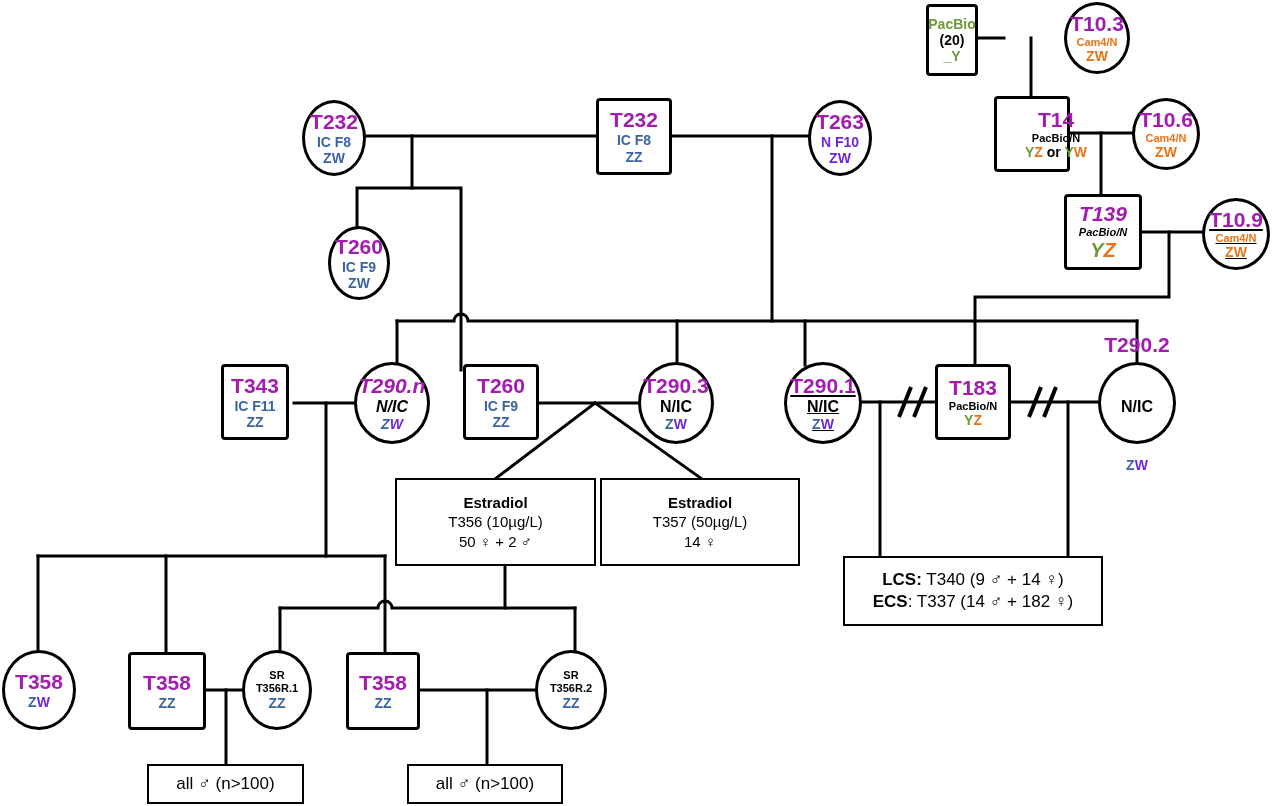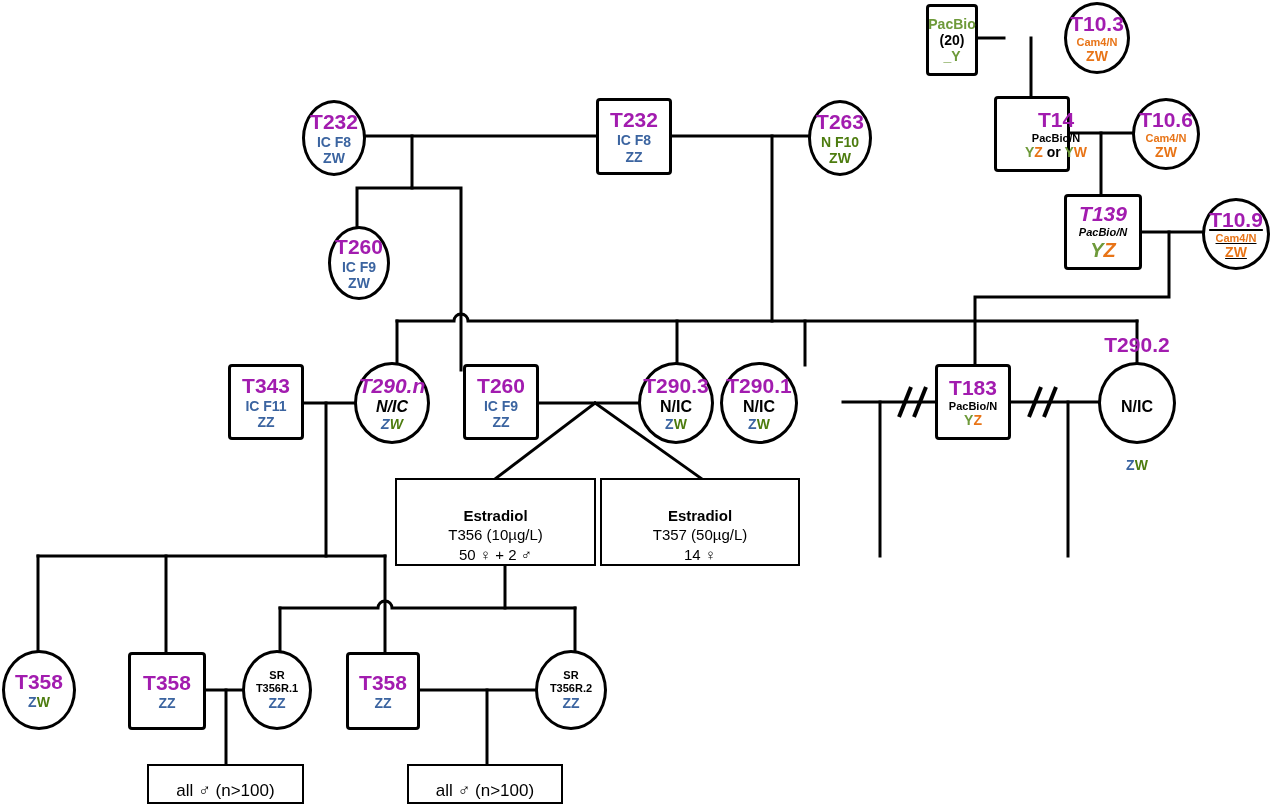--- a/index.html
+++ b/index.html
@@ -6,24 +6,24 @@
   body { width: 1280px; height: 806px; position: relative; overflow: hidden; font-family: "Liberation Sans", sans-serif; }
   #stage { position: absolute; left: 0; top: 0; width: 1280px; height: 806px; }
   .node { position: absolute; box-sizing: border-box; border: 3px solid #000; background: #fff; display: flex; flex-direction: column; align-items: center; justify-content: center; text-align: center; font-weight: bold; line-height: 1.15; }
   .node.male { border-radius: 4px; }
   .node.female { border-radius: 50%; }
   .ln { display: block; white-space: nowrap; }
   .id { color: #a21caf; font-size: 21px; }
   .sm { font-size: 11px; }
   .md { font-size: 14px; }
   .lg { font-size: 20px; }
-  .box { position: absolute; box-sizing: border-box; border: 2px solid #000; background: #fff; display: flex; flex-direction: column; align-items: center; justify-content: flex-end; text-align: center; font-size: 15px; line-height: 1.3; color: #000; }
+  .box { position: absolute; box-sizing: border-box; border: 2px solid #000; background: #fff; display: flex; flex-direction: column; align-items: center; justify-content: center; text-align: center; font-size: 15px; line-height: 1.3; color: #000; }
   .box b { font-weight: bold; }
   .c-blue { color: #3b64a0; }
-  .c-red { color: #4d7c0f; text-align: right; }
+  .c-red { color: #6d28d9; text-align: right; }
   .c-orange { color: #e87417; }
   .c-green { color: #6e9a3a; }
   .c-black { color: #000; }
   svg#lines { position: absolute; left: 0; top: 0; }
 </style>
 </head>
 <body>
 
 <div id="stage">
   <svg id="lines" width="1280" height="806">
@@ -132,41 +132,41 @@
     <span class="ln id">T263</span>
     <span class="ln md c-red">N F10</span>
     <span class="ln md c-red">ZW</span>
   </div>
   <div class="node female" style="left:328px;top:226px;width:62px;height:74px;">
     <span class="ln id">T260</span>
     <span class="ln md c-blue">IC F9</span>
     <span class="ln md c-blue">ZW</span>
   </div>
 
-  <div class="node male" style="left:228px;top:364px;width:76px;height:76px;">
+  <div class="node male" style="left:221px;top:364px;width:68px;height:76px;">
     <span class="ln id">T343</span>
     <span class="ln md c-blue">IC F11</span>
     <span class="ln md c-blue">ZZ</span>
   </div>
   <div class="node female" style="left:354px;top:362px;width:76px;height:82px;font-style:italic;">
     <span class="ln id">T290.n</span>
     <span class="ln md c-black" style="font-size:16px">N/IC</span>
     <span class="ln md"><span class="c-blue">Z</span><span class="c-red">W</span></span>
   </div>
   <div class="node male" style="left:463px;top:364px;width:76px;height:76px;">
     <span class="ln id">T260</span>
     <span class="ln md c-blue">IC F9</span>
     <span class="ln md c-blue">ZZ</span>
   </div>
   <div class="node female" style="left:638px;top:362px;width:76px;height:82px;">
     <span class="ln id">T290.3</span>
     <span class="ln md c-black" style="font-size:16px">N/IC</span>
     <span class="ln md"><span class="c-blue">Z</span><span class="c-red">W</span></span>
   </div>
-  <div class="node female" style="left:720px;top:362px;width:78px;height:82px;">
+  <div class="node female" style="left:784px;top:362px;width:78px;height:82px;text-decoration:underline;">
     <span class="ln id">T290.1</span>
     <span class="ln md c-black" style="font-size:16px">N/IC</span>
     <span class="ln md"><span class="c-blue">Z</span><span class="c-red">W</span></span>
   </div>
   <div class="node male" style="left:935px;top:364px;width:76px;height:76px;">
     <span class="ln id">T183</span>
     <span class="ln sm">PacBio/N</span>
     <span class="ln md"><span class="c-green">Y</span><span class="c-orange">Z</span></span>
   </div>
   <div class="node female" style="left:1098px;top:362px;width:78px;height:82px;gap:41px;">
@@ -178,20 +178,24 @@
   <div class="box" style="left:395px;top:478px;width:201px;height:88px;">
     <span class="ln"><b>Estradiol</b></span>
     <span class="ln">T356 (10µg/L)</span>
     <span class="ln">50 ♀ + 2 ♂</span>
   </div>
   <div class="box" style="left:600px;top:478px;width:200px;height:88px;">
     <span class="ln"><b>Estradiol</b></span>
     <span class="ln">T357 (50µg/L)</span>
     <span class="ln">14 ♀</span>
   </div>
+  <div class="box" style="left:843px;top:556px;width:260px;height:70px;font-size:17px;">
+    <span class="ln"><b>LCS:</b><span style="white-space:pre"> T340 (9 ♂ + 14 ♀)</span></span>
+    <span class="ln"><b>ECS</b><span>: T337 (14 ♂ + 182 ♀)</span></span>
+  </div>
 
   <div class="node female" style="left:2px;top:650px;width:74px;height:80px;">
     <span class="ln id">T358</span>
     <span class="ln md"><span class="c-blue">Z</span><span class="c-red">W</span></span>
   </div>
   <div class="node male" style="left:128px;top:652px;width:78px;height:78px;">
     <span class="ln id">T358</span>
     <span class="ln md c-blue">ZZ</span>
   </div>
   <div class="node female" style="left:242px;top:650px;width:70px;height:80px;">

